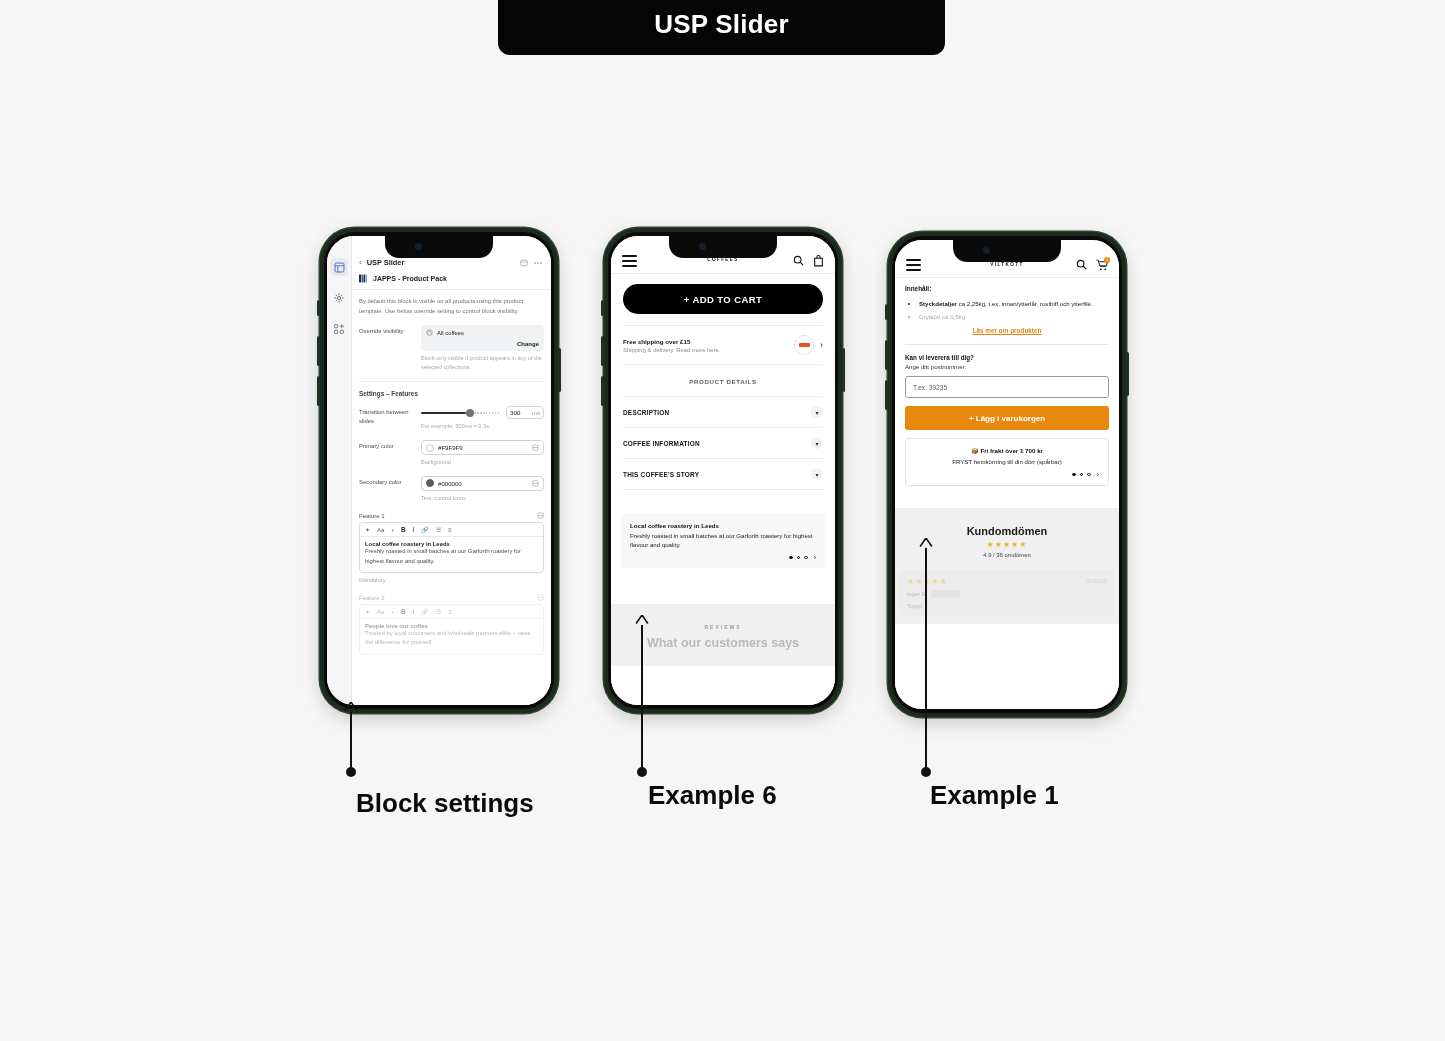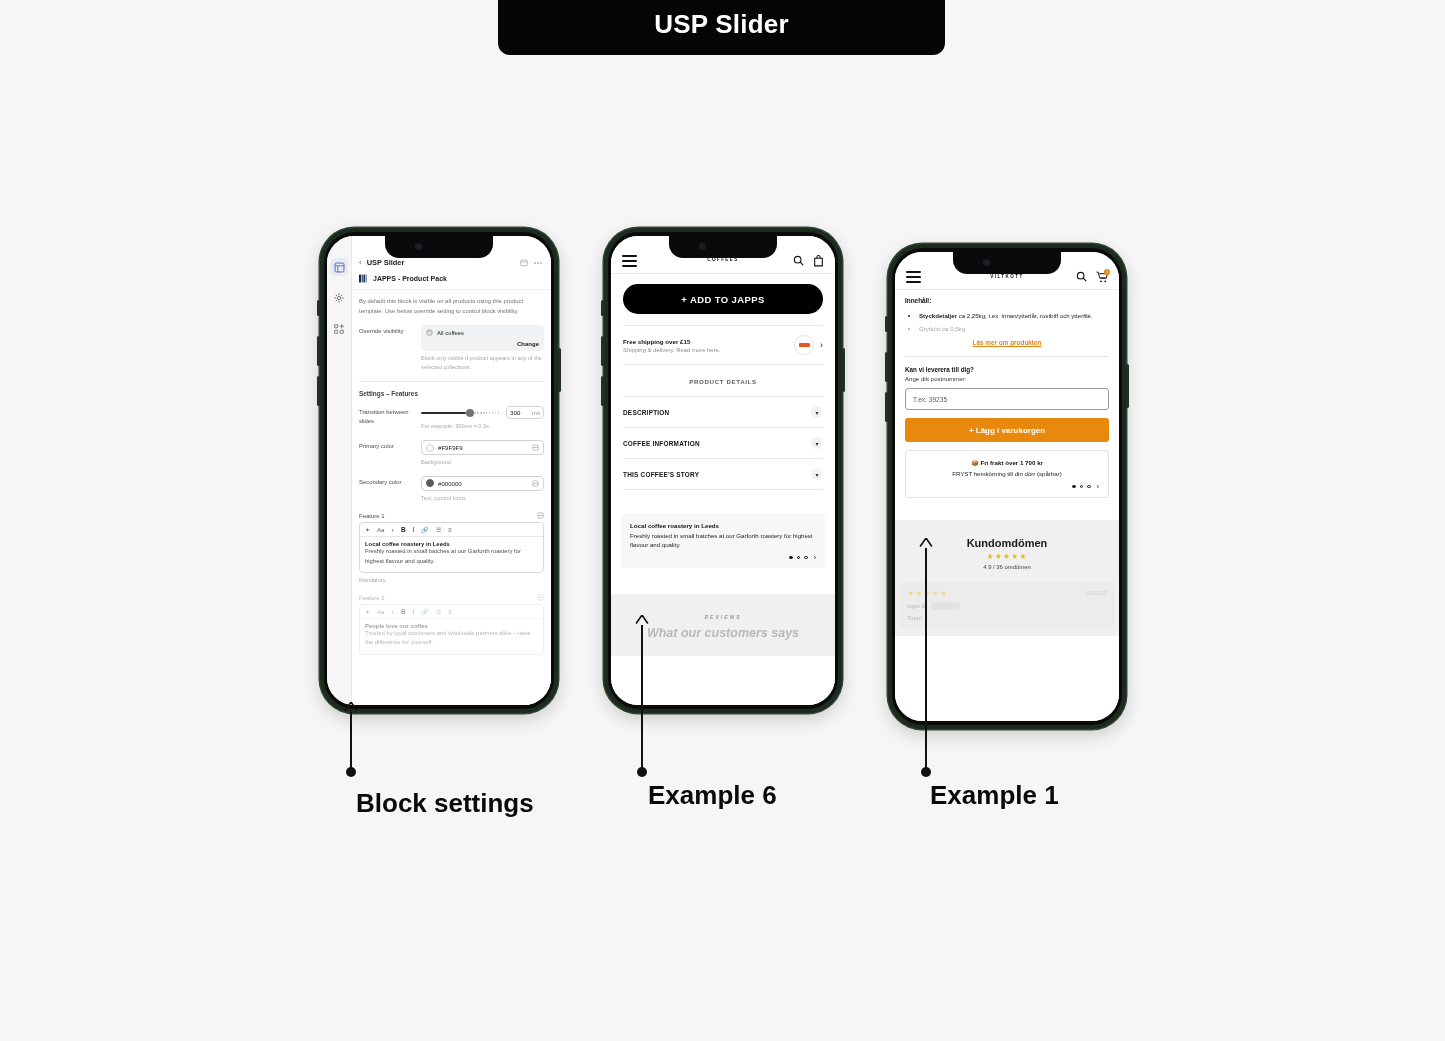--- a/index.html
+++ b/index.html
@@ -53,21 +53,21 @@
   }
   
   .btn-side { position: absolute; background: #223024; border-radius: 2px; z-index: 3; }
   .btn-l1 { left: -3px; top: 72px;  width: 3px; height: 16px; }
   .btn-l2 { left: -3px; top: 108px; width: 3px; height: 30px; }
   .btn-l3 { left: -3px; top: 148px; width: 3px; height: 30px; }
   .btn-r1 { right: -3px; top: 120px; width: 3px; height: 44px; }
 
   #phone1 { left: 320px; top: 228px; }
   #phone2 { left: 604px; top: 228px; }
-  #phone3 { left: 888px; top: 244px; }
+  #phone3 { left: 888px; top: 232px; }
 
   .fade-bottom {
     position: absolute; left:0; right:0; bottom:0; height: 56px;
     background: linear-gradient(to bottom, rgba(255,255,255,0) 0%, rgba(255,255,255,.92) 72%, #fff 100%);
     z-index: 20; pointer-events: none;
   }
 
   
   .p1-wrap { display: flex; height: 100%; font-size: 6.2px; color: #202223; }
   .p1-rail {
@@ -175,21 +175,21 @@
 
   .usp-card { margin: 24px 10px 0; background: #f7f7f7; border-radius: 3px; padding: 8px 9px 7px; }
   .usp-card.white { background: #fff; border: 1px solid #e3e3e3; text-align: center; }
   .usp-h { font-size: 6.2px; font-weight: bold; color: #111; }
   .usp-p { font-size: 6.1px; line-height: 1.5; color: #232323; margin-top: 1.5px; }
   .usp-ctrl { display: flex; align-items: center; justify-content: flex-end; gap: 4px; margin-top: 5px; }
   .dot { width: 3.4px; height: 3.4px; border-radius: 50%; border: 1px solid #111; }
   .dot.on { background: #111; }
   .usp-next { font-size: 7px; color: #111; margin-left: 2px; line-height: 1; }
 
-  .rev-band { margin-top: 26px; background: #f0f0f0; padding: 20px 0 16px; text-align: center; font-style: italic; }
+  .rev-band { margin-top: 36px; background: #f0f0f0; padding: 20px 0 16px; text-align: center; }
   .rev-kicker { font-size: 5px; letter-spacing: 2px; color: #9a9a9a; font-weight: bold; }
   .rev-big { font-size: 12.5px; font-weight: bold; color: #b9b9b9; margin-top: 6px; }
 
   
   .p3-body { padding: 7px 10px 0; }
   .p3-h { font-size: 6.4px; font-weight: bold; color: #111; }
   .p3-ul { margin: 7px 0 0 14px; }
   .p3-li { font-size: 6.1px; line-height: 1.5; color: #222; margin-bottom: 4px; }
   .p3-li b { font-weight: bold; }
   .p3-link { display: block; text-align: center; font-size: 6.4px; font-weight: bold; color: #e28413; text-decoration: underline; margin-top: 6px; }
@@ -459,21 +459,21 @@
                 <circle cx="8.5" cy="8.5" r="6" fill="none" stroke="#111" stroke-width="2"></circle>
                 <line x1="13" y1="13" x2="18" y2="18" stroke="#111" stroke-width="2" stroke-linecap="round"></line>
               </svg>
             <svg width="11" height="12" viewBox="0 0 20 22">
                 <path d="M3 6 h14 v14 h-14 z" fill="none" stroke="#111" stroke-width="2"></path>
                 <path d="M7 6 v-2 a3 3 0 0 1 6 0 v2" fill="none" stroke="#111" stroke-width="2"></path>
               </svg>
           </span>
         </div>
 
-        <div class="addcart">+ ADD TO JAPPS</div>
+        <div class="addcart">+ ADD TO CART</div>
 
         <div class="ship-row">
           <div style="flex:1">
             <div class="ship-t">Free shipping over £15</div>
             <div class="ship-s">Shipping &amp; delivery. Read more here.</div>
           </div>
           <span class="ship-badge">
               <span class="b1"></span>
             </span>
           <span style="font-size:9px;color:#111;line-height:1">›</span>

